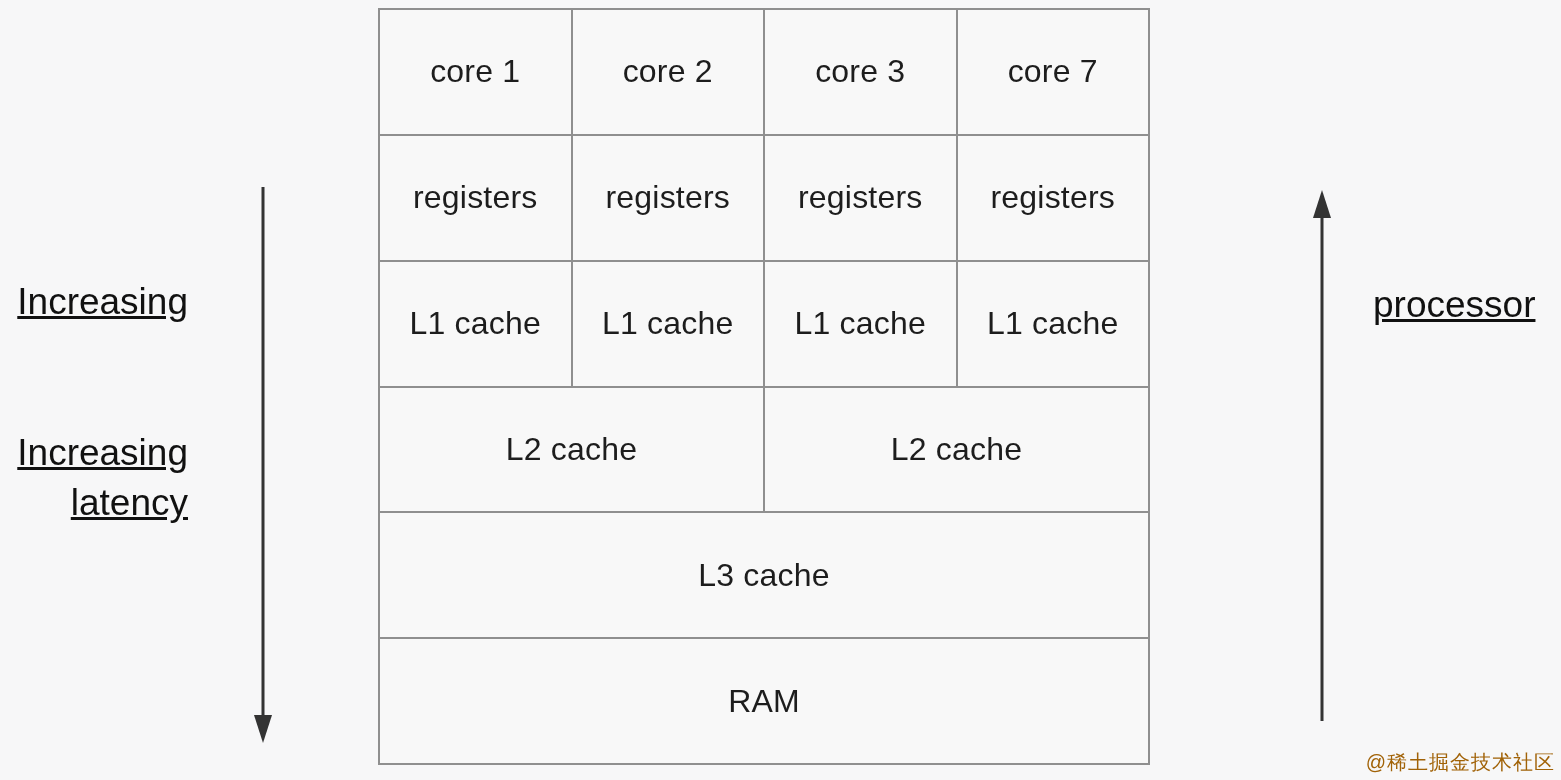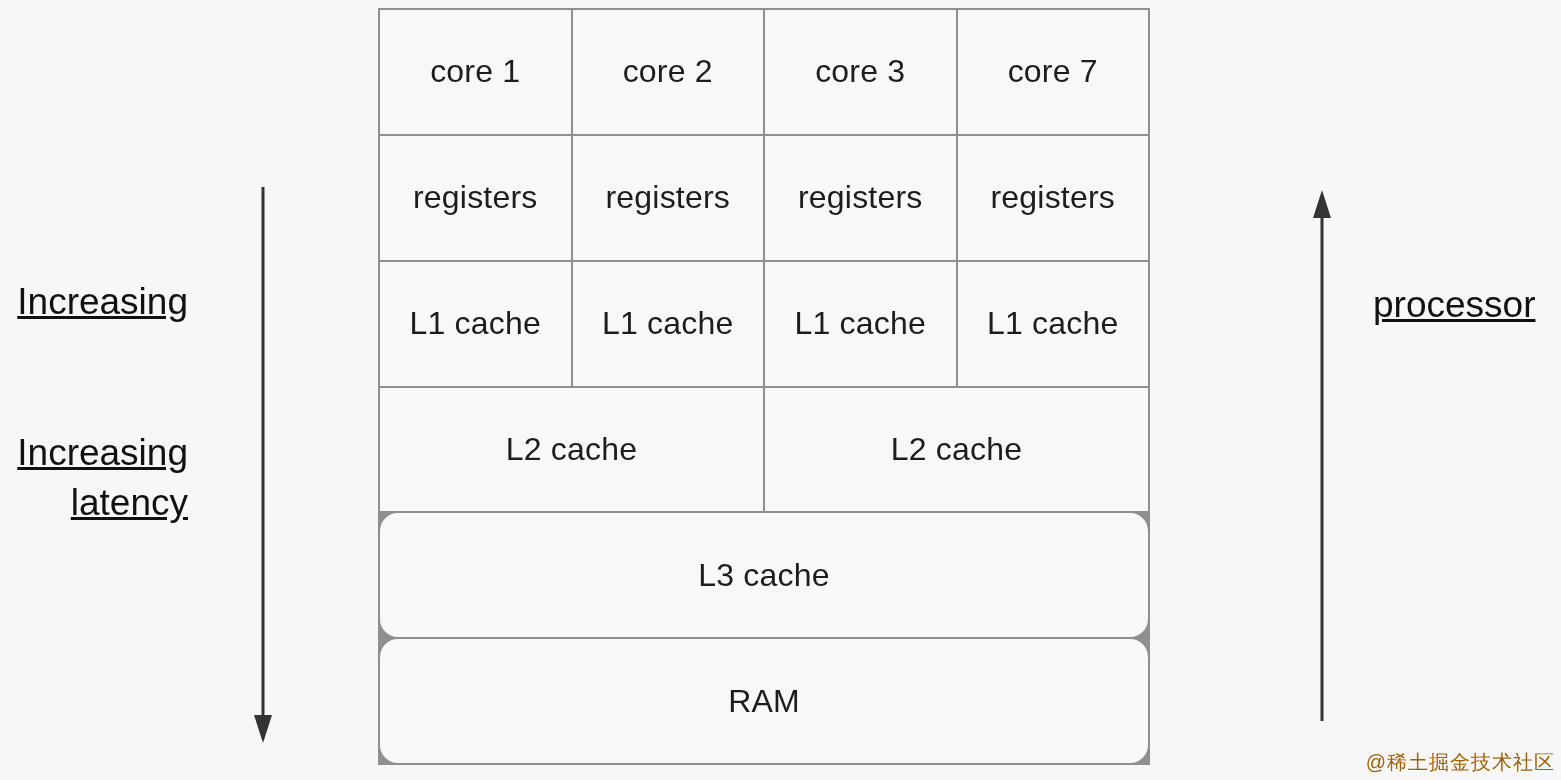--- a/index.html
+++ b/index.html
@@ -35,21 +35,21 @@
   .cell {
     background: #f8f8f8;
     display: flex;
     align-items: center;
     justify-content: center;
     font-size: 32px;
     letter-spacing: 0.2px;
     color: #1d1d1d;
   }
   .span2 { grid-column: span 2; }
-  .span4 { grid-column: span 4; border-radius: 18px; }
+  .span4 { grid-column: span 4; }
 
   
   .side-label {
     position: absolute;
     font-size: 37px;
     line-height: 50px;
     color: #111;
     text-decoration: underline;
   }
   .side-label.left {

